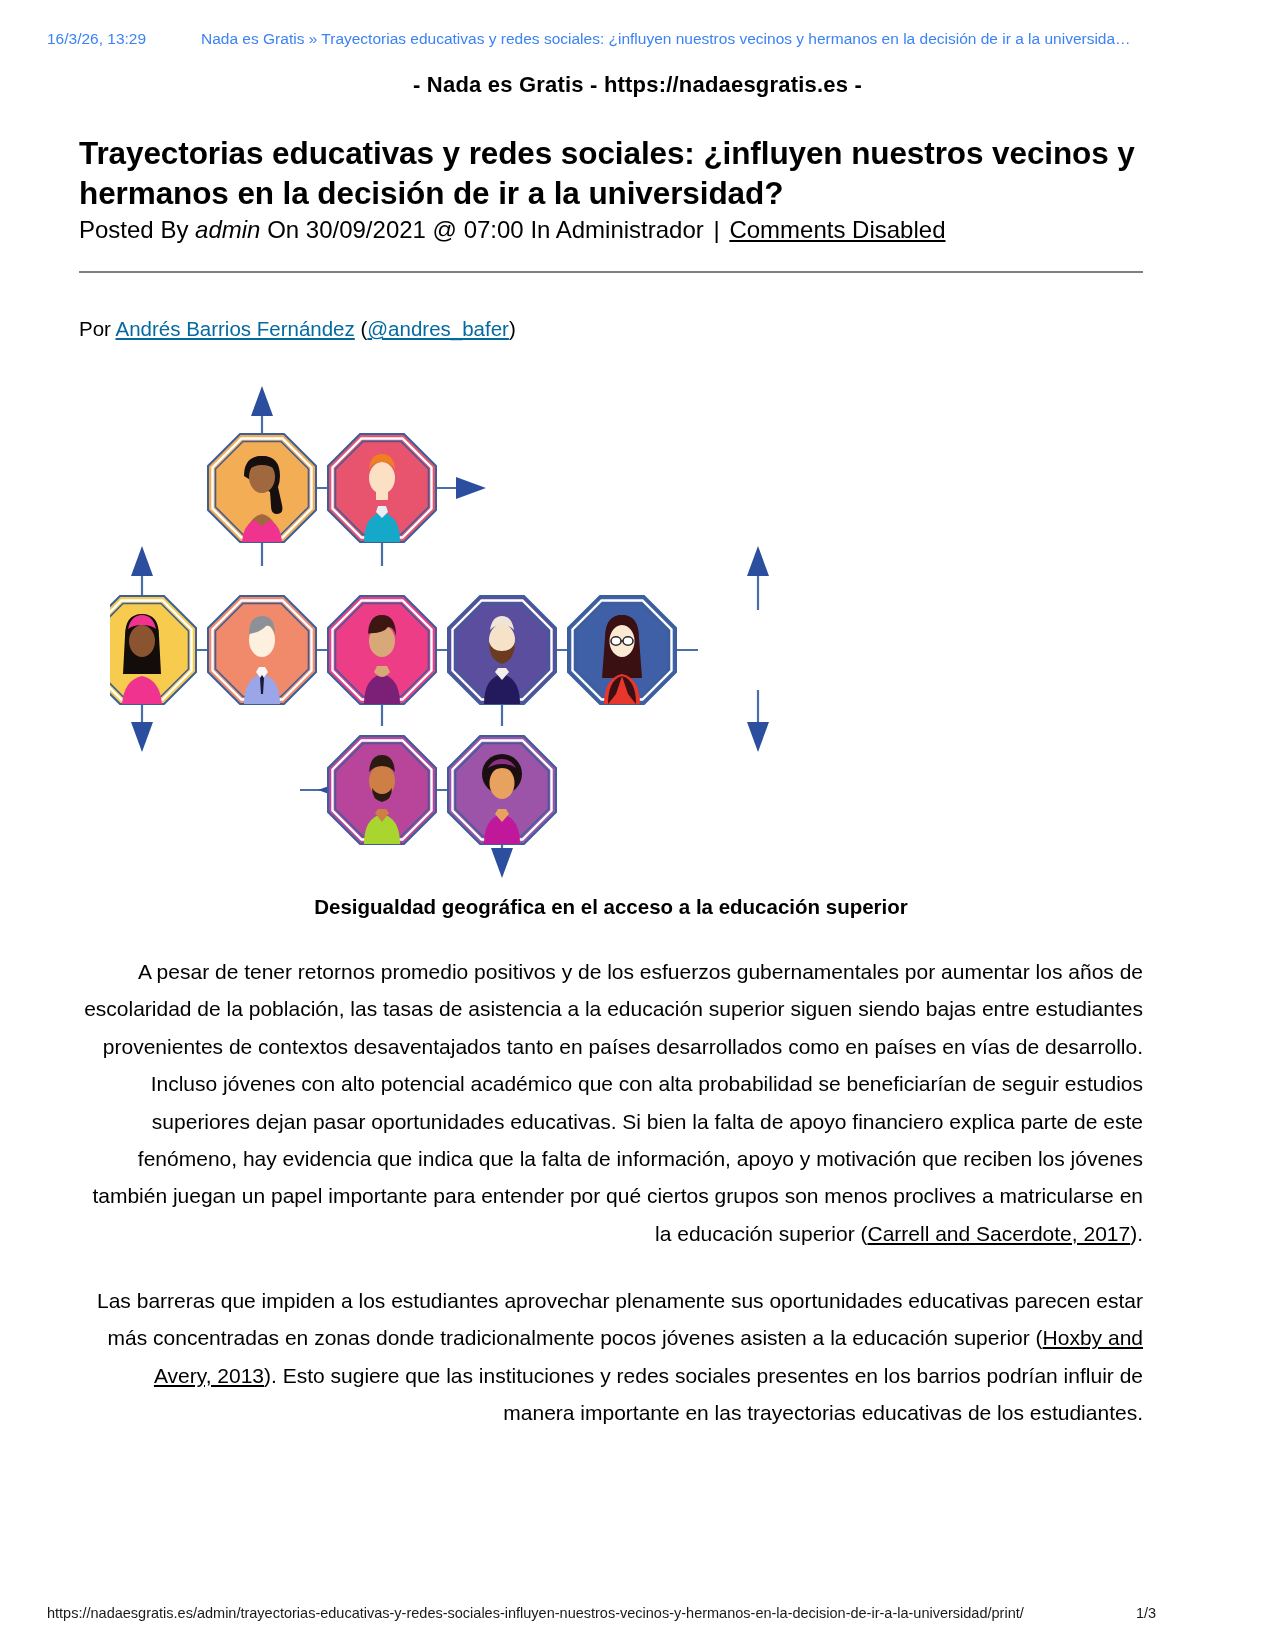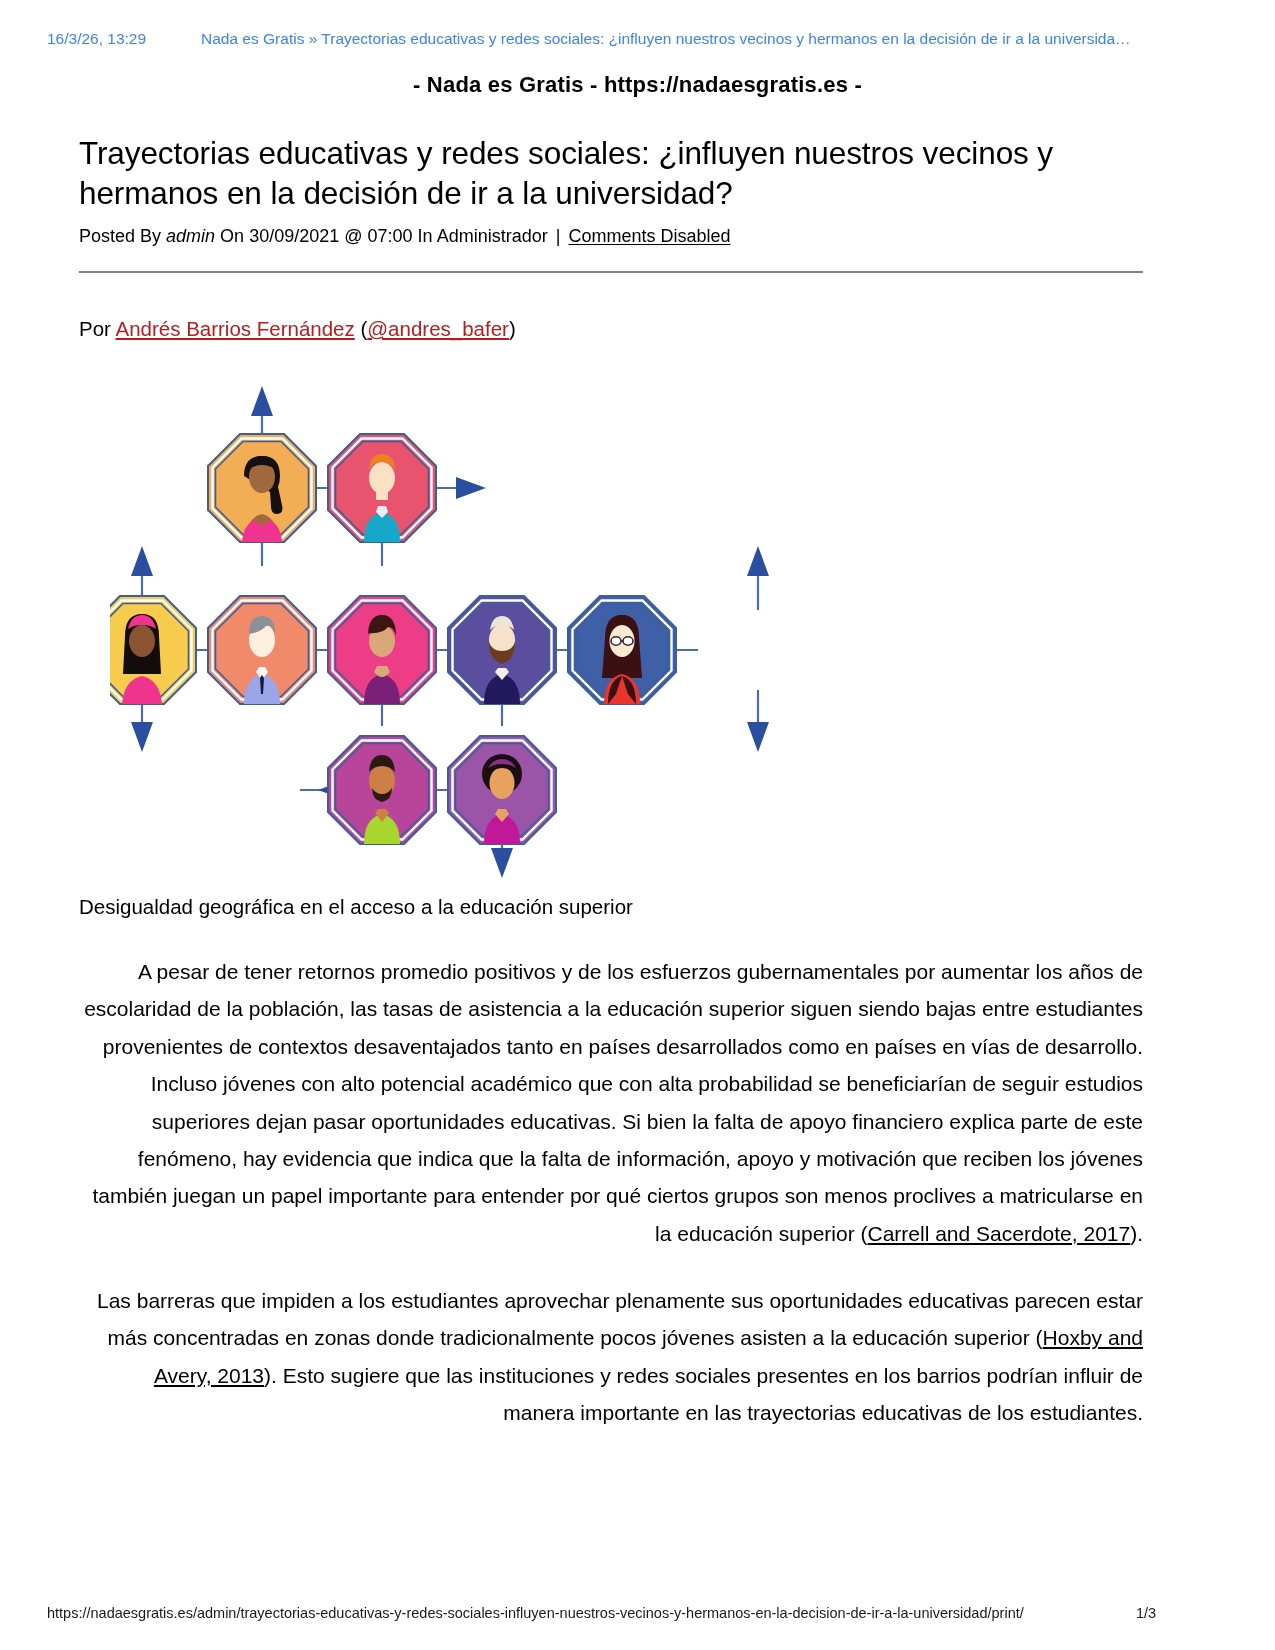--- a/index.html
+++ b/index.html
@@ -56,29 +56,29 @@
 
   
   .article {
     position: absolute;
     left: 79px;
     top: 133px;
     width: 1064px;
   }
   .article-title {
     font-size: 31.5px;
-    font-weight: normal;
+    font-weight: bold;
     line-height: 1.28;
     letter-spacing: -0.1px;
     margin: 0;
     color: #000;
   }
   .article-meta {
-    margin-top: 10px;
-    font-size: 18px;
+    margin-top: 0;
+    font-size: 24px;
     line-height: 1.35;
     color: #000;
   }
   .article-meta .author-name {
     font-style: italic;
   }
   .article-meta .sep {
     padding: 0 3px;
   }
   .meta-link {
@@ -97,21 +97,21 @@
 
   
   .byline {
     position: absolute;
     left: 79px;
     top: 317px;
     font-size: 20.5px;
     color: #000;
   }
   .byline a {
-    color: #b91c1c;
+    color: #0369a1;
     text-decoration: underline;
     text-underline-offset: 2px;
   }
 
   
   .figure {
     position: absolute;
     left: 110px;
     top: 378px;
     width: 690px;
@@ -121,23 +121,24 @@
 
   
   .content {
     position: absolute;
     left: 79px;
     top: 895px;
     width: 1064px;
   }
   .subhead {
     font-size: 20.5px;
-    font-weight: normal;
+    font-weight: bold;
     margin: 0 0 34px 0;
     color: #000;
+    text-align: center;
   }
   .para {
     font-size: 21px;
     line-height: 1.78;
     margin: 0 0 30px 4px;
     color: #000;
     text-align: right;
   }
   .para a {
     color: #000;

